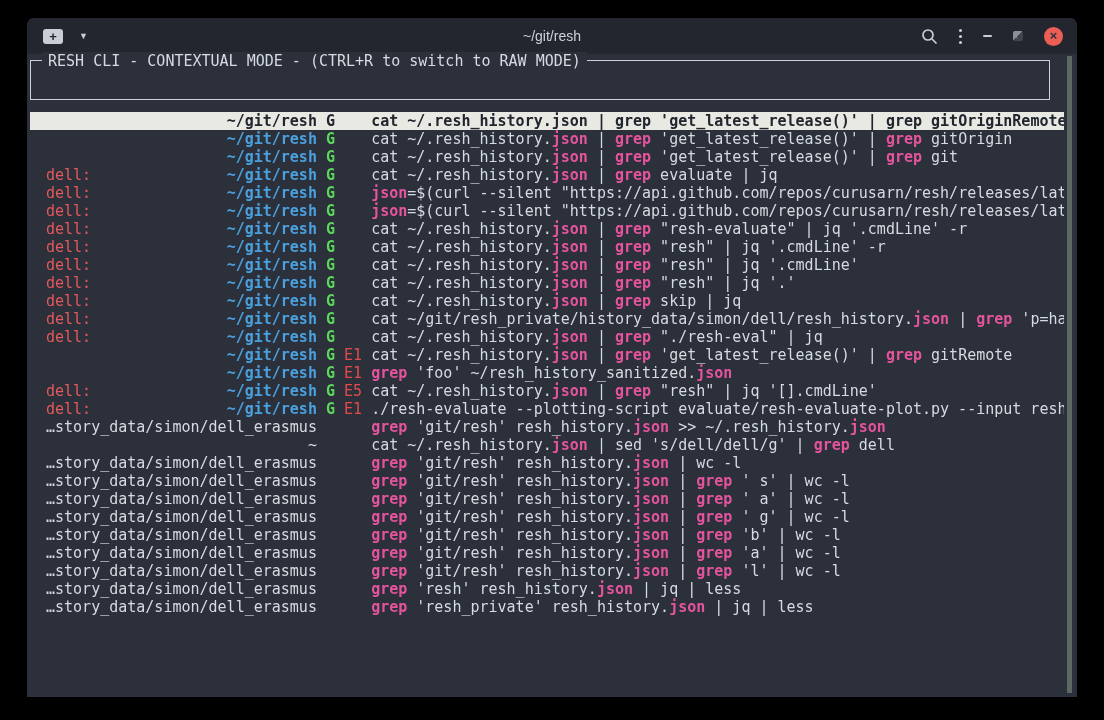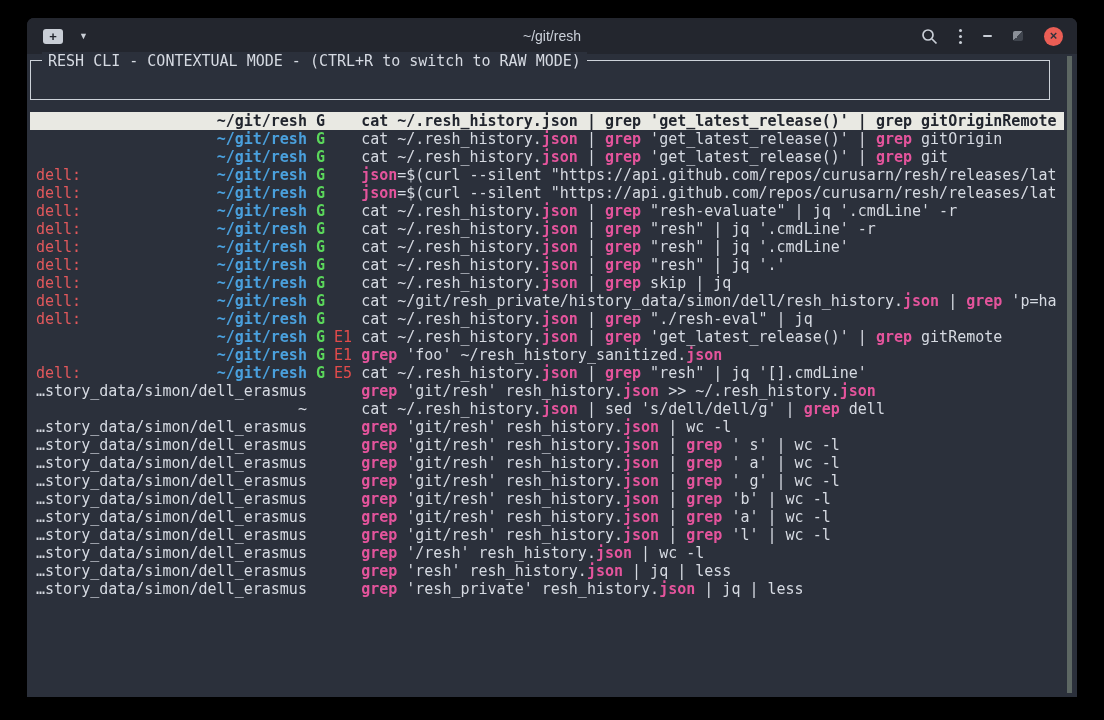--- a/index.html
+++ b/index.html
@@ -40,21 +40,21 @@
   
   .term{position:relative;height:643px;background:var(--bg);
     font-size:15px;line-height:18px;color:var(--fg)}
   .querybox{position:absolute;left:3px;top:6px;width:1020px;height:40px;
     border:1px solid var(--border)}
   .boxlabel{position:absolute;top:-9px;left:11px;background:var(--bg);
     padding:0 6px;color:var(--fg);white-space:pre}
   .query{padding:9px 0 0 4px;white-space:pre}
 
   .rows{position:absolute;left:3px;top:58px;width:1034px;height:576px;overflow:hidden}
-  .row{height:18px;white-space:pre;overflow:hidden;padding-left:6px}
+  .row{height:18px;white-space:pre;overflow:hidden;padding-left:16px}
   .fg-host{color:var(--red)}
   .fg-dir{color:var(--blue);font-weight:bold}
   .fg-g{color:var(--green);font-weight:bold}
   .fg-e{color:var(--red-bold);font-weight:normal}
   .pk{color:var(--pink);font-weight:bold}
   .row.sel{background:var(--hl-bg)}
   .row.sel span{color:var(--hl-fg)!important;font-weight:bold}
 
   .scrollbar{position:absolute;right:5px;top:2px;width:5px;height:637px;
     background:var(--scrollbar)}
@@ -91,41 +91,42 @@
   </div>
 
   <div class="term">
     <div class="querybox">
       <div class="boxlabel">RESH CLI - CONTEXTUAL MODE - (CTRL+R to switch to RAW MODE)</div>
     </div>
     <div class="rows" id="rows">
         <div class="row sel"><span class="fg-host"></span>                    <span class="fg-dir">~/git/resh</span> <span class="fg-g">G</span>    <span>cat ~/.resh_history.<span class="pk">json</span> | <span class="pk">grep</span> 'get_latest_release()' | <span class="pk">grep</span> gitOriginRemote</span></div>
         <div class="row"><span class="fg-host"></span>                    <span class="fg-dir">~/git/resh</span> <span class="fg-g">G</span>    <span>cat ~/.resh_history.<span class="pk">json</span> | <span class="pk">grep</span> 'get_latest_release()' | <span class="pk">grep</span> gitOrigin</span></div>
         <div class="row"><span class="fg-host"></span>                    <span class="fg-dir">~/git/resh</span> <span class="fg-g">G</span>    <span>cat ~/.resh_history.<span class="pk">json</span> | <span class="pk">grep</span> 'get_latest_release()' | <span class="pk">grep</span> git</span></div>
+        <div class="row"><span class="fg-host">dell:</span>               <span class="fg-dir">~/git/resh</span> <span class="fg-g">G</span>    <span>cat ~/.resh_history.<span class="pk">json</span> | <span class="pk">grep</span> evaluate | jq</span></div>
         <div class="row"><span class="fg-host">dell:</span>               <span class="fg-dir">~/git/resh</span> <span class="fg-g">G</span>    <span><span class="pk">json</span>=$(curl --silent "https://api.github.com/repos/curusarn/resh/releases/lat</span></div>
         <div class="row"><span class="fg-host">dell:</span>               <span class="fg-dir">~/git/resh</span> <span class="fg-g">G</span>    <span><span class="pk">json</span>=$(curl --silent "https://api.github.com/repos/curusarn/resh/releases/lat</span></div>
         <div class="row"><span class="fg-host">dell:</span>               <span class="fg-dir">~/git/resh</span> <span class="fg-g">G</span>    <span>cat ~/.resh_history.<span class="pk">json</span> | <span class="pk">grep</span> "resh-evaluate" | jq '.cmdLine' -r</span></div>
         <div class="row"><span class="fg-host">dell:</span>               <span class="fg-dir">~/git/resh</span> <span class="fg-g">G</span>    <span>cat ~/.resh_history.<span class="pk">json</span> | <span class="pk">grep</span> "resh" | jq '.cmdLine' -r</span></div>
         <div class="row"><span class="fg-host">dell:</span>               <span class="fg-dir">~/git/resh</span> <span class="fg-g">G</span>    <span>cat ~/.resh_history.<span class="pk">json</span> | <span class="pk">grep</span> "resh" | jq '.cmdLine'</span></div>
         <div class="row"><span class="fg-host">dell:</span>               <span class="fg-dir">~/git/resh</span> <span class="fg-g">G</span>    <span>cat ~/.resh_history.<span class="pk">json</span> | <span class="pk">grep</span> "resh" | jq '.'</span></div>
         <div class="row"><span class="fg-host">dell:</span>               <span class="fg-dir">~/git/resh</span> <span class="fg-g">G</span>    <span>cat ~/.resh_history.<span class="pk">json</span> | <span class="pk">grep</span> skip | jq</span></div>
         <div class="row"><span class="fg-host">dell:</span>               <span class="fg-dir">~/git/resh</span> <span class="fg-g">G</span>    <span>cat ~/git/resh_private/history_data/simon/dell/resh_history.<span class="pk">json</span> | <span class="pk">grep</span> 'p=ha</span></div>
         <div class="row"><span class="fg-host">dell:</span>               <span class="fg-dir">~/git/resh</span> <span class="fg-g">G</span>    <span>cat ~/.resh_history.<span class="pk">json</span> | <span class="pk">grep</span> "./resh-eval" | jq</span></div>
         <div class="row"><span class="fg-host"></span>                    <span class="fg-dir">~/git/resh</span> <span class="fg-g">G</span> <span class="fg-e">E1</span> <span>cat ~/.resh_history.<span class="pk">json</span> | <span class="pk">grep</span> 'get_latest_release()' | <span class="pk">grep</span> gitRemote</span></div>
         <div class="row"><span class="fg-host"></span>                    <span class="fg-dir">~/git/resh</span> <span class="fg-g">G</span> <span class="fg-e">E1</span> <span><span class="pk">grep</span> 'foo' ~/resh_history_sanitized.<span class="pk">json</span></span></div>
         <div class="row"><span class="fg-host">dell:</span>               <span class="fg-dir">~/git/resh</span> <span class="fg-g">G</span> <span class="fg-e">E5</span> <span>cat ~/.resh_history.<span class="pk">json</span> | <span class="pk">grep</span> "resh" | jq '[].cmdLine'</span></div>
+        <div class="row"><span class="fg-host">dell:</span>               <span class="fg-dir">~/git/resh</span> <span class="fg-g">G</span> <span class="fg-e">E1</span> <span>./resh-evaluate --plotting-script evaluate/resh-evaluate-plot.py --input resh</span></div>
         <div class="row"><span class="fg-host"></span><span class="">…story_data/simon/dell_erasmus</span>      <span><span class="pk">grep</span> 'git/resh' resh_history.<span class="pk">json</span> &gt;&gt; ~/.resh_history.<span class="pk">json</span></span></div>
         <div class="row"><span class="fg-host"></span>                             <span class="">~</span>      <span>cat ~/.resh_history.<span class="pk">json</span> | sed 's/dell/dell/g' | <span class="pk">grep</span> dell</span></div>
         <div class="row"><span class="fg-host"></span><span class="">…story_data/simon/dell_erasmus</span>      <span><span class="pk">grep</span> 'git/resh' resh_history.<span class="pk">json</span> | wc -l</span></div>
         <div class="row"><span class="fg-host"></span><span class="">…story_data/simon/dell_erasmus</span>      <span><span class="pk">grep</span> 'git/resh' resh_history.<span class="pk">json</span> | <span class="pk">grep</span> ' s' | wc -l</span></div>
         <div class="row"><span class="fg-host"></span><span class="">…story_data/simon/dell_erasmus</span>      <span><span class="pk">grep</span> 'git/resh' resh_history.<span class="pk">json</span> | <span class="pk">grep</span> ' a' | wc -l</span></div>
         <div class="row"><span class="fg-host"></span><span class="">…story_data/simon/dell_erasmus</span>      <span><span class="pk">grep</span> 'git/resh' resh_history.<span class="pk">json</span> | <span class="pk">grep</span> ' g' | wc -l</span></div>
         <div class="row"><span class="fg-host"></span><span class="">…story_data/simon/dell_erasmus</span>      <span><span class="pk">grep</span> 'git/resh' resh_history.<span class="pk">json</span> | <span class="pk">grep</span> 'b' | wc -l</span></div>
         <div class="row"><span class="fg-host"></span><span class="">…story_data/simon/dell_erasmus</span>      <span><span class="pk">grep</span> 'git/resh' resh_history.<span class="pk">json</span> | <span class="pk">grep</span> 'a' | wc -l</span></div>
         <div class="row"><span class="fg-host"></span><span class="">…story_data/simon/dell_erasmus</span>      <span><span class="pk">grep</span> 'git/resh' resh_history.<span class="pk">json</span> | <span class="pk">grep</span> 'l' | wc -l</span></div>
-        <div class="row"><span class="fg-host"></span><span class="">…story_data/simon/dell_erasmus</span>      <span><span class="pk">grep</span> '/resh' resh_history.<span class="pk">json</span> | wc -l</span></div>
         <div class="row"><span class="fg-host"></span><span class="">…story_data/simon/dell_erasmus</span>      <span><span class="pk">grep</span> 'resh' resh_history.<span class="pk">json</span> | jq | less</span></div>
         <div class="row"><span class="fg-host"></span><span class="">…story_data/simon/dell_erasmus</span>      <span><span class="pk">grep</span> 'resh_private' resh_history.<span class="pk">json</span> | jq | less</span></div>
       </div>
     <div class="scrollbar"></div>
   </div>
 
 </div>
 
 </body></html>

